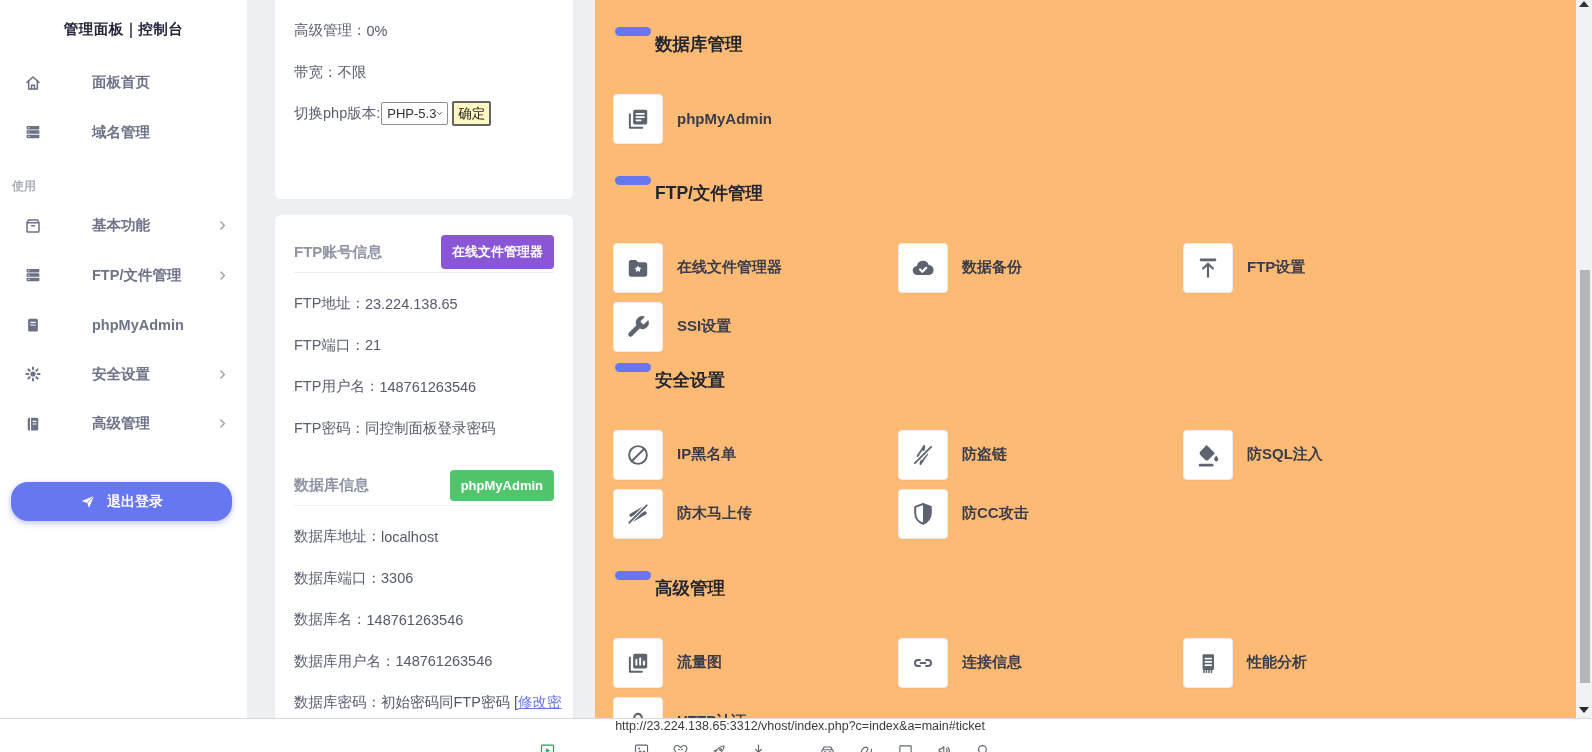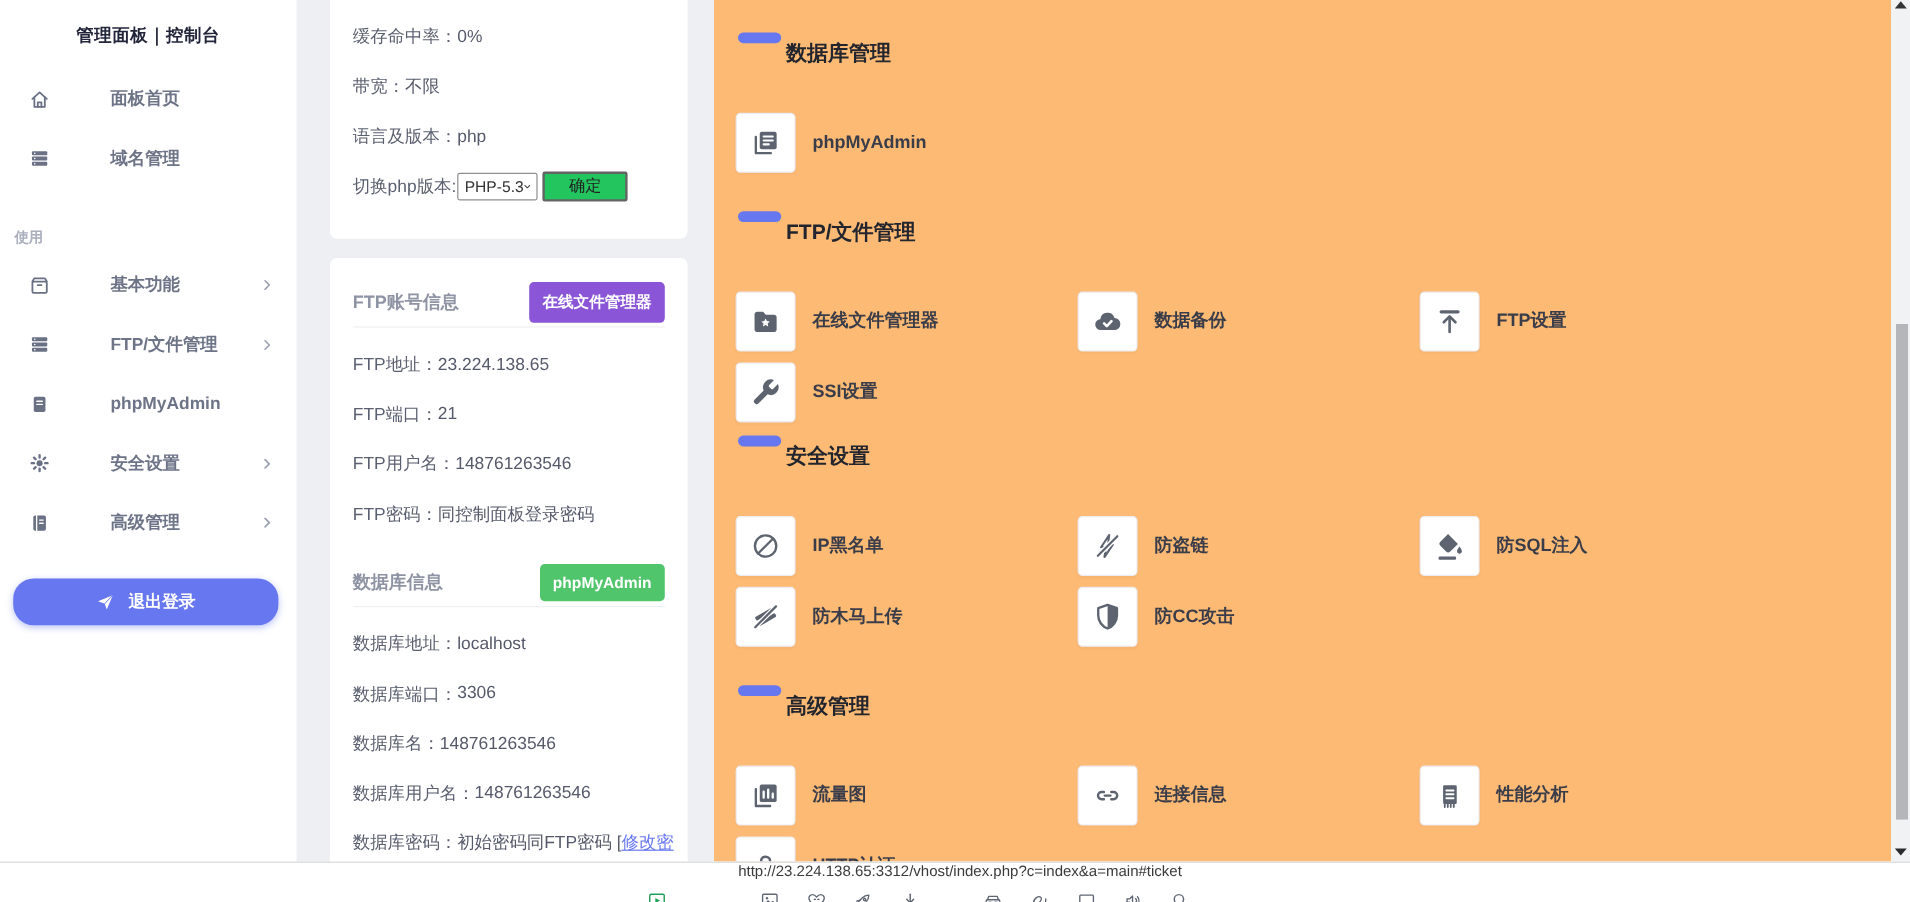--- a/index.html
+++ b/index.html
@@ -4,41 +4,41 @@
 <style>
   * { margin:0; padding:0; box-sizing:border-box; }
   html,body { width:1592px; height:752px; overflow:hidden; }
   body { font-family:"Liberation Sans",sans-serif; background:#fbfbfd; position:relative; color:#3a3d49; }
 
   
   .sidebar { position:absolute; left:0; top:0; width:247px; height:718px; background:#fff; z-index:3; }
   .sb-title { height:58px; display:flex; align-items:center; justify-content:center; font-size:14.5px; font-weight:bold; color:#23263a; letter-spacing:.5px; }
   .side-item { height:49.5px; display:flex; align-items:center; padding:0 18px 0 24px; cursor:pointer;gap:26px; }
   .side-label { font-size:14.5px; font-weight:600; color:#6e7487; flex:1; }
-  .sb-section-label { margin:26px 0 0 12px; height:30px; line-height:30px; font-size:12px; color:#a9aebd; font-weight:600; }
+  .sb-section-label { margin:14px 0 0 12px; height:30px; line-height:30px; font-size:12px; color:#a9aebd; font-weight:600; }
   .ic { display:inline-flex; align-items:center; justify-content:center; }
   .ic svg { width:100%; height:100%; display:block; }
   .side-ic { width:18px; height:18px; color:#6a7184; margin-right:24px; flex:0 0 auto; }
   .side-chevron { width:13px; height:13px; color:#9aa0b0; margin-left:auto; }
   .logout-btn { position:absolute; left:11px; top:482px; width:221px; height:39px; background:#6777ef; border-radius:17px; display:flex; align-items:center; justify-content:center; gap:11px; color:#fff; font-size:14px; font-weight:bold; cursor:pointer; box-shadow:0 2px 6px rgba(103,119,239,.45); }
   .logout-ic { width:16px; height:16px; }
 
   
   .mid-strip { position:absolute; left:247px; top:0; width:348px; height:718px; background:#edeff3; z-index:1; }
   .card { position:absolute; left:28px; width:298px; background:#fff; border-radius:6px; }
   .card1 { top:-20px; height:219px; padding-top:30px; }
   .card2 { top:215px; height:545px; padding:0 19px; }
   .m-row { height:41.5px; display:flex; align-items:center; padding:0 19px; font-size:14.5px; color:#5b6070; white-space:nowrap; }
   .card2 .m-row { padding:0; }
   .m-label { color:#5b6070; }
   .m-value { color:#55596a; }
   .m-link { color:#6777ef; text-decoration:underline; cursor:pointer; }
   .php-select { margin-left:1px; width:67px; height:23px; border:1px solid #8f8f8f; border-radius:2px; background:#fff; display:inline-flex; align-items:center; justify-content:space-between; padding:0 4px 0 5px; font-size:13px; color:#333; cursor:pointer; }
   .php-select .ic { width:11px; height:11px; color:#444; }
-  .confirm-btn { margin-left:4px; height:25px; padding:0 20px; background:#22c55e; border:2px solid #646464; border-radius:2px; font-size:13.5px; color:#222; font-family:inherit; cursor:pointer; }
+  .confirm-btn { margin-left:4px; height:25px; padding:0 4px; background:#fef9c3; border:2px solid #646464; border-radius:2px; font-size:13.5px; color:#222; font-family:inherit; cursor:pointer; }
   .sec-head { margin-top:20px; height:34px; display:flex; align-items:center; justify-content:space-between;gap:44px; }
   .sec-head-title { font-size:15px; font-weight:bold; color:#8f94a4; }
   .pill-btn { border:none; color:#fff; font-size:13px; font-weight:bold; padding:8px 11px; border-radius:4px; font-family:inherit; cursor:pointer; }
   .pill-btn.purple { background:#8a55d6; }
   .pill-btn.green { background:#51c56c; }
   .divider { height:1px; background:#f0f0f4; margin-top:3px; }
   .rows { margin-top:10px; }
   .sec2-head { margin-top:19px; }
 
   
@@ -187,30 +187,26 @@
         </svg>
       </span>
     <span>退出登录</span>
   </div>
 </div>
 
 <div class="mid-strip">
   <div class="card card1">
     <div>
         <div class="m-row">
-          <span class="m-label">缓存命中率：</span>
+          <span class="m-label">高级管理：</span>
           <span class="m-value">0%</span>
         </div>
         <div class="m-row">
           <span class="m-label">带宽：</span>
           <span class="m-value">不限</span>
-        </div>
-        <div class="m-row">
-          <span class="m-label">语言及版本：</span>
-          <span class="m-value">php</span>
         </div>
       </div>
     <div class="m-row">
       <span class="m-label">切换php版本:</span>
       <span class="php-select">
         <span>PHP-5.3</span>
         <span class="ic">
             <svg viewBox="0 0 24 24" fill="none" stroke="currentColor" stroke-width="2" stroke-linecap="round" stroke-linejoin="round">
               <path d="M5 8.5l7 7 7-7" stroke-width="3"></path>
             </svg>

